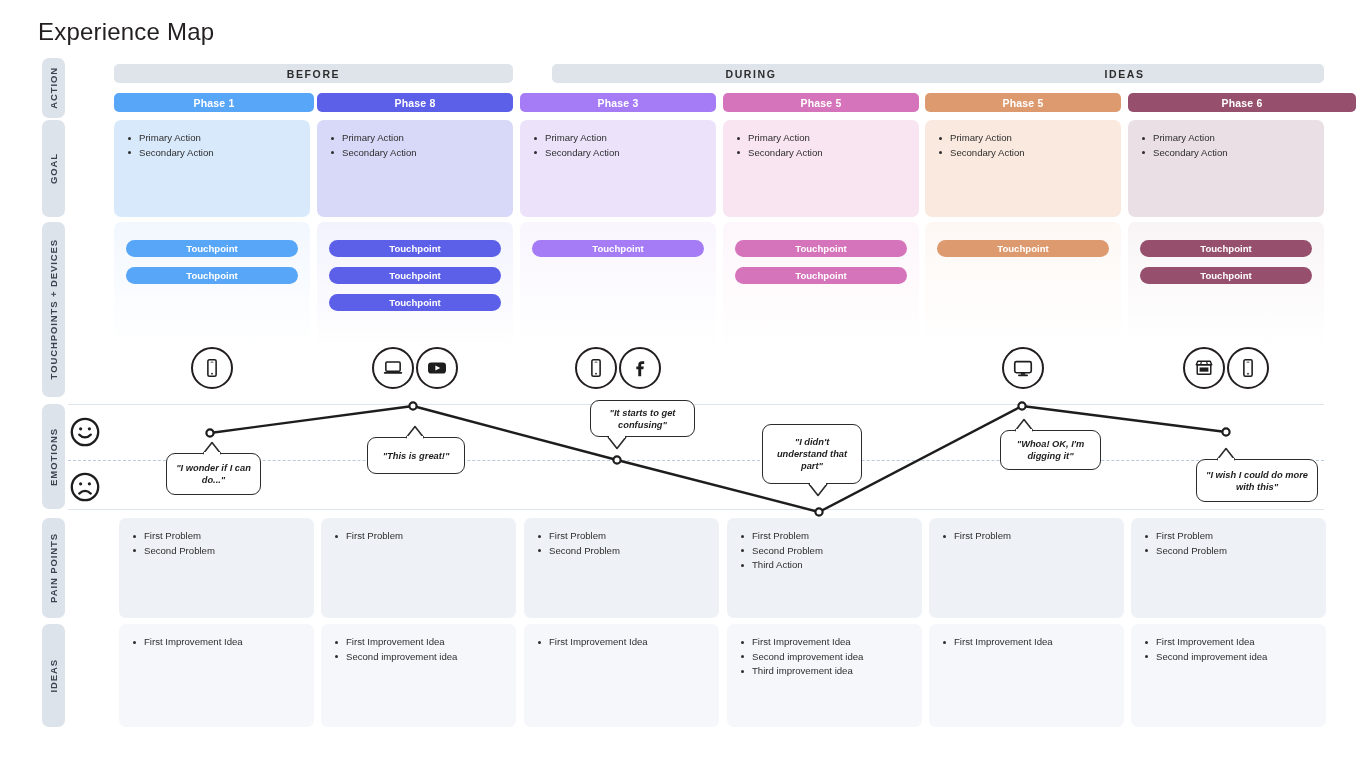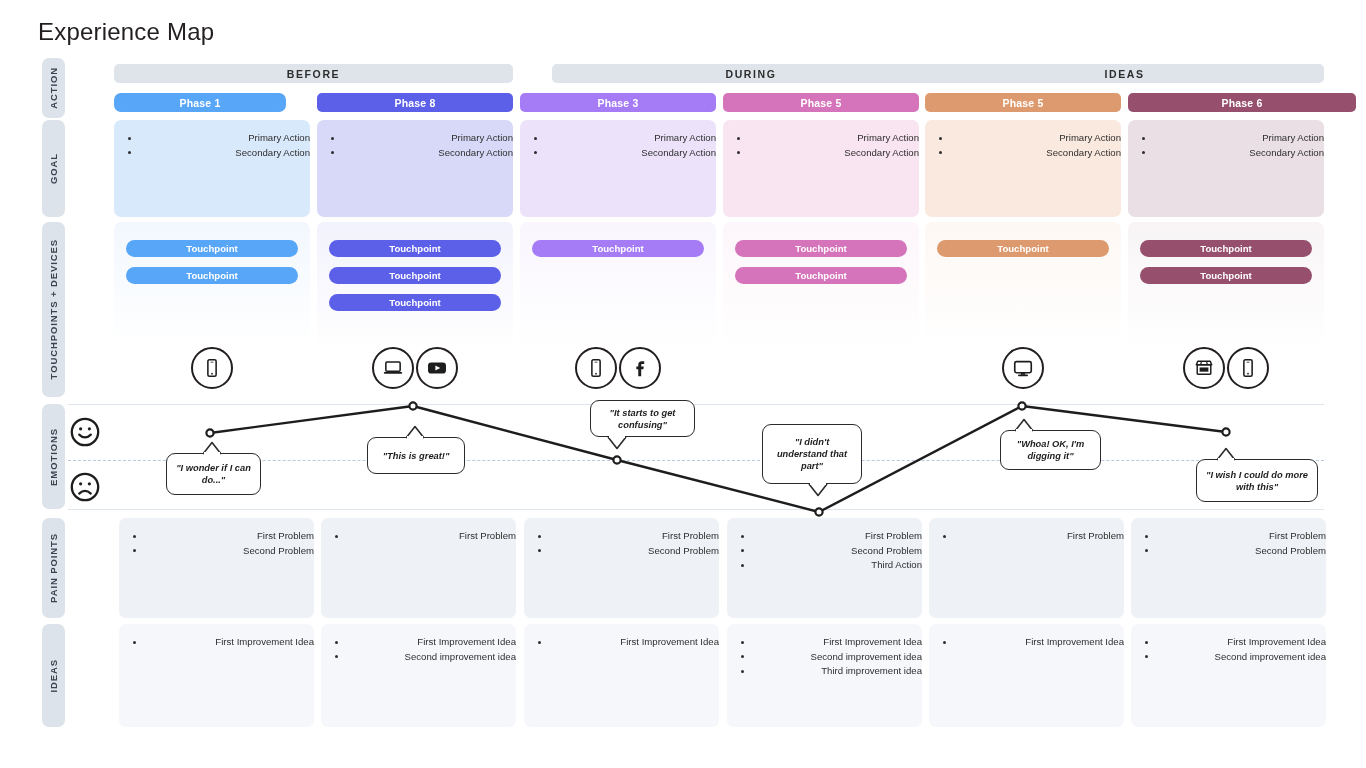--- a/index.html
+++ b/index.html
@@ -24,21 +24,21 @@
     background:#dde3ea; border-radius:7px;
     display:flex; align-items:center; justify-content:center;
   }
   .row-label span{
     writing-mode:vertical-rl; transform:rotate(180deg);
     font-size:9.5px; font-weight:bold; letter-spacing:.9px;
     color:#3b4250; white-space:nowrap;
   }
 
   
-  .card{ position:absolute; border-radius:7px;text-align:right; }
+  .card{ position:absolute; border-radius:7px; }
 
   
   .stage-bar{
     position:absolute; height:19px; border-radius:5px;
     background:#dfe4ea;
     display:flex; align-items:center; justify-content:center;
   }
   .stage-bar span{
     font-size:10.5px; font-weight:bold; letter-spacing:1.6px; color:#2d2d2d;
   }
@@ -133,21 +133,21 @@
       </div>
       <div class="stage-bar" style="left: 520px; width: 398px; top: 64px; background: rgb(223, 228, 234); margin-left: 32px;">
         <span>DURING</span>
       </div>
       <div class="stage-bar" style="left: 925px; width: 399px; top: 64px; background: rgb(223, 228, 234);">
         <span>IDEAS</span>
       </div>
     </div>
 
   <div id="phase-chips">
-      <div class="phase-chip" style="left: 114px; width: 172px; top: 93px; background: rgb(88, 166, 248); border-radius: 7px;">
+      <div class="phase-chip" style="left: 114px; width: 200px; top: 93px; background: rgb(88, 166, 248);">
         <span>Phase 1</span>
       </div>
       <div class="phase-chip" style="left: 317px; width: 196px; top: 93px; background: rgb(92, 95, 232);">
         <span>Phase 8</span>
       </div>
       <div class="phase-chip" style="left: 520px; width: 196px; top: 93px; background: rgb(165, 124, 245);">
         <span>Phase 3</span>
       </div>
       <div class="phase-chip" style="left: 723px; width: 196px; top: 93px; background: rgb(213, 115, 187);">
         <span>Phase 5</span>

